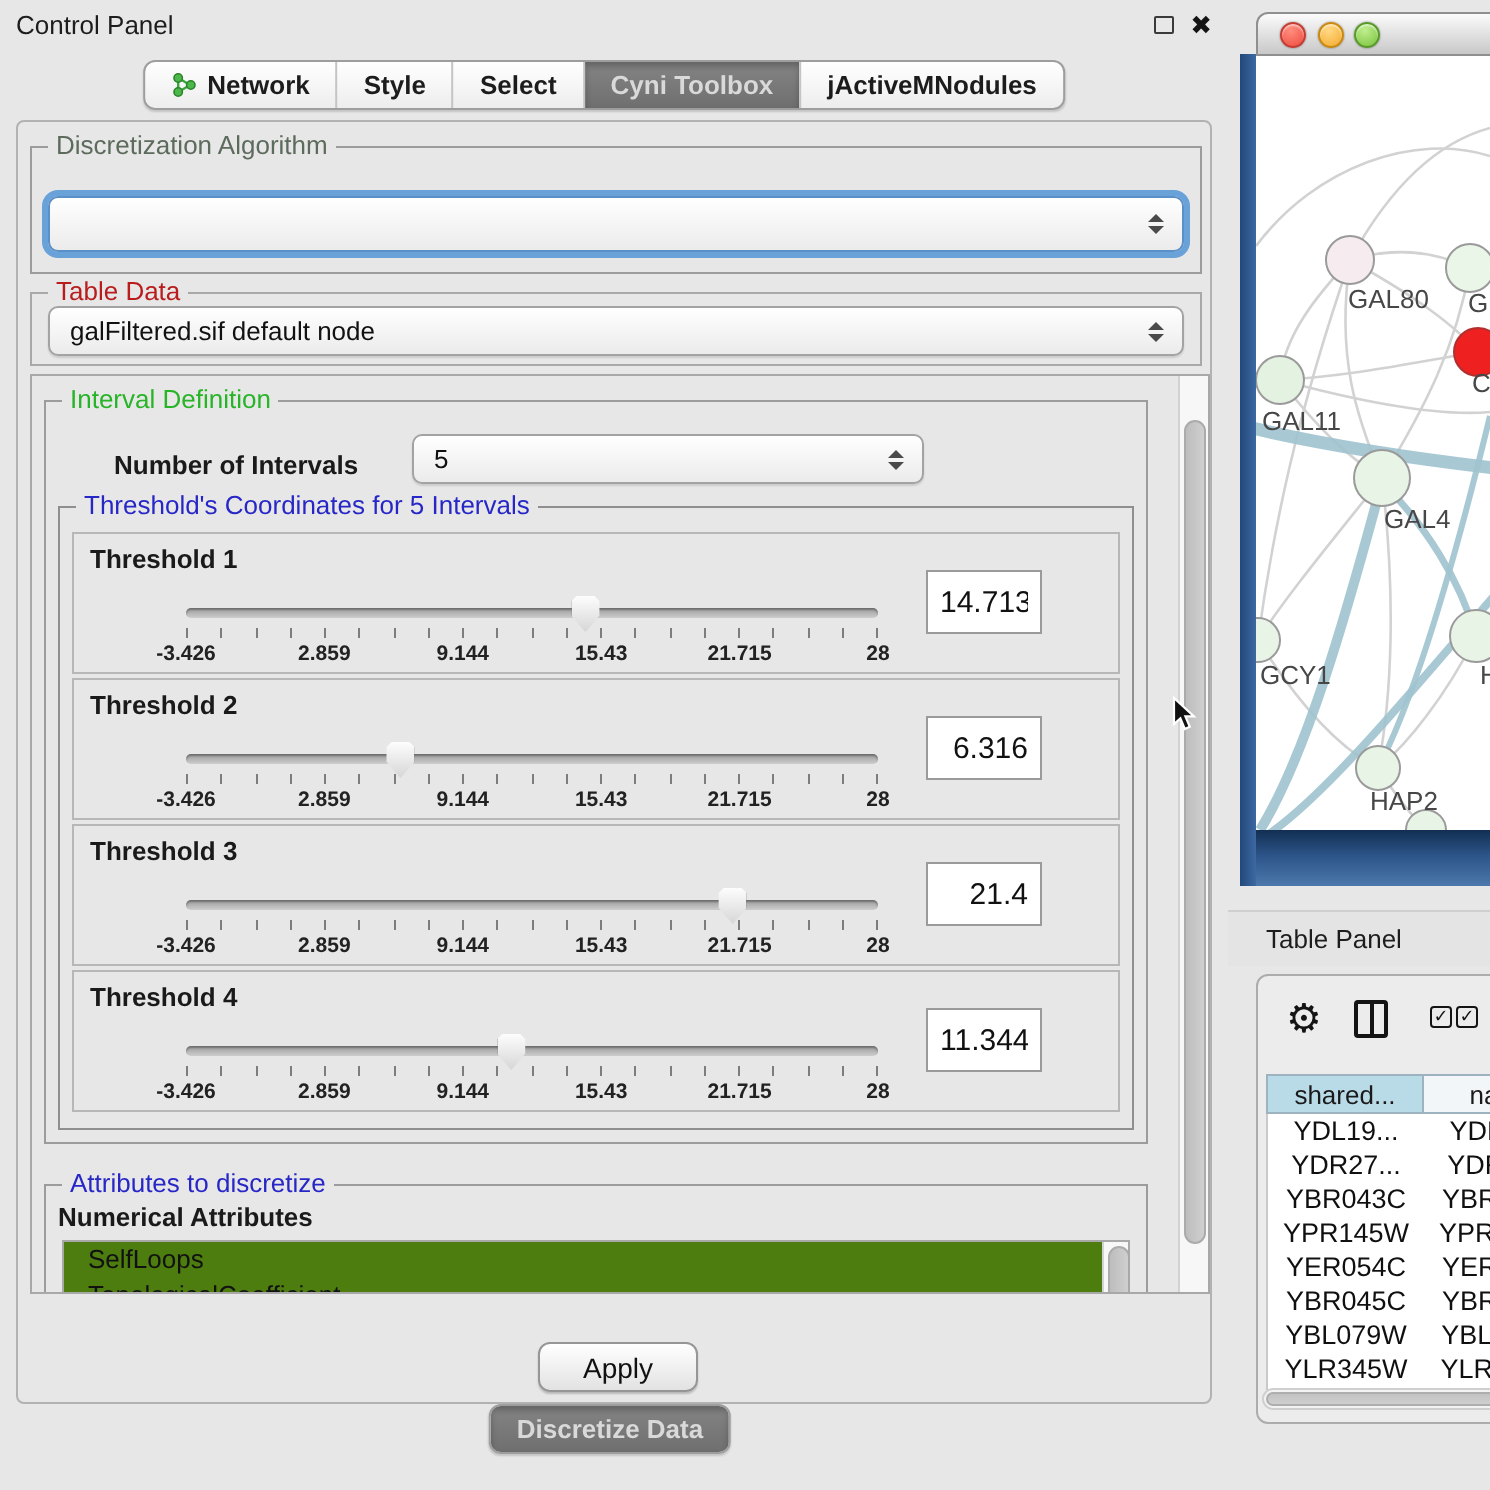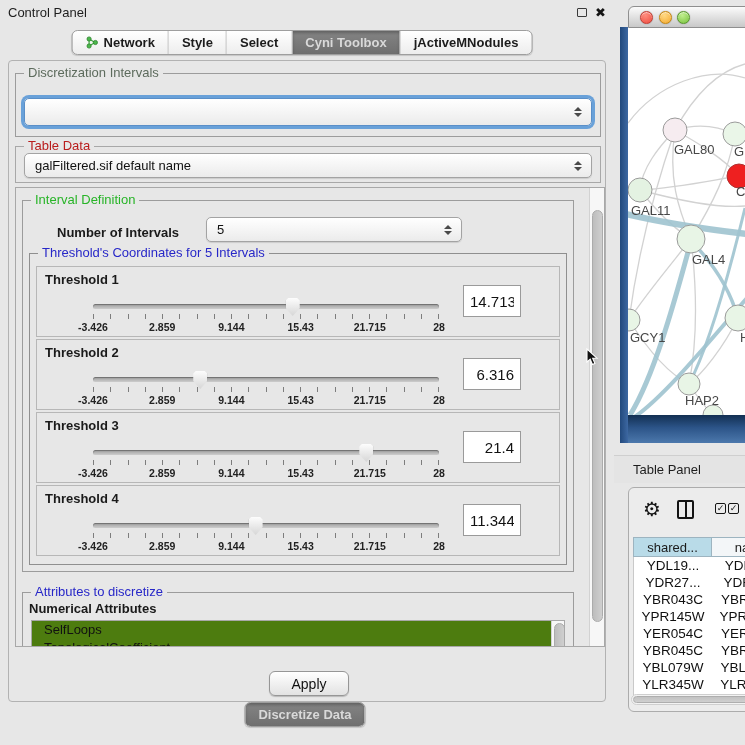--- a/index.html
+++ b/index.html
@@ -200,33 +200,33 @@
       <span>Cyni Toolbox</span>
     </div>
     <div class="seg">
       <span>jActiveMNodules</span>
     </div>
   </div>
 
   <div class="cp-body">
 
     <div class="group algo-group">
-      <span class="group-title t-dim">Discretization Intervals</span>
+      <span class="group-title t-dim">Discretization Algorithm</span>
       <div class="combo algo-combo focus-ring">
         <span class="stepper">
             <span class="arr-up"></span>
             <span class="arr-dn"></span>
           </span>
       </div>
     </div>
 
     <div class="group tabledata-group">
       <span class="group-title t-black">Table Data</span>
       <div class="combo td-combo">
-        <span>galFiltered.sif default name</span>
+        <span>galFiltered.sif default node</span>
         <span class="stepper">
             <span class="arr-up"></span>
             <span class="arr-dn"></span>
           </span>
       </div>
     </div>
 
     <div class="scrollpane">
 
       <div class="group interval-group">

